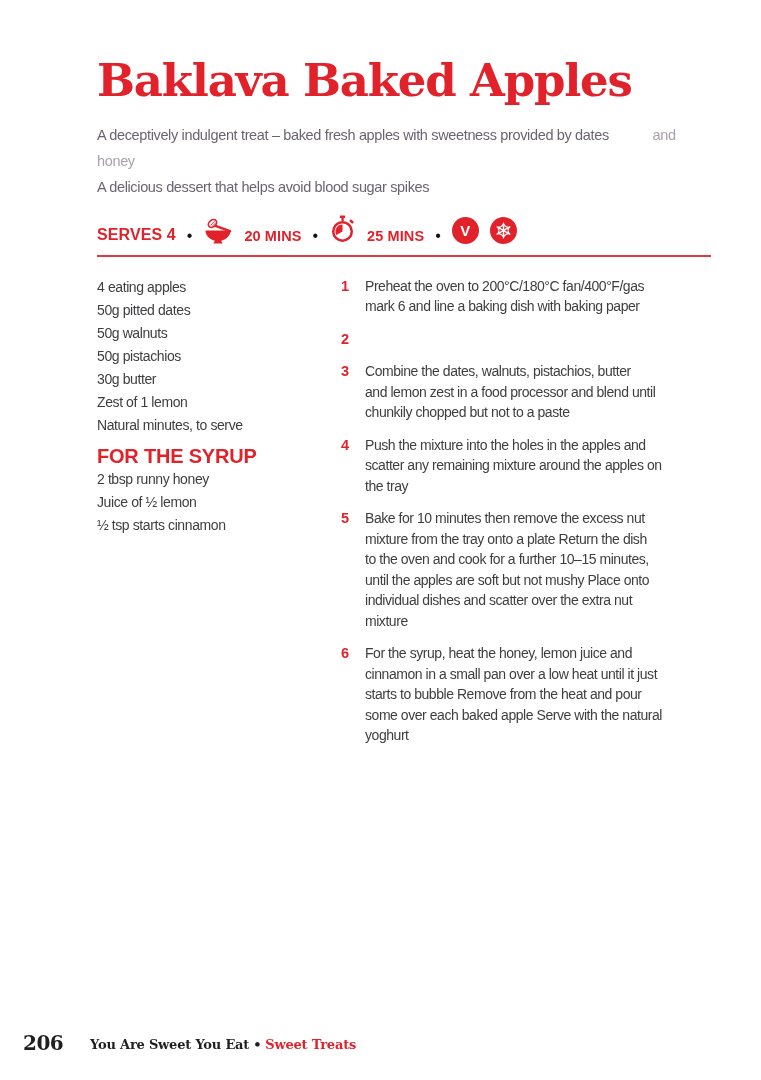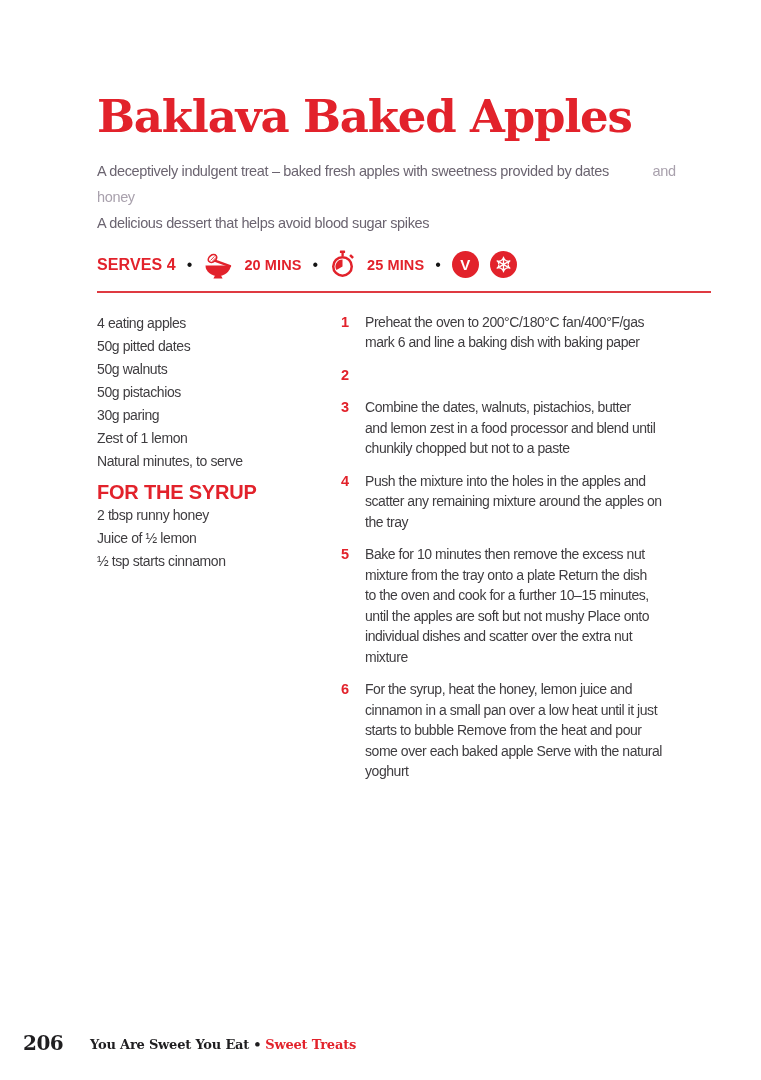--- a/index.html
+++ b/index.html
@@ -13,39 +13,39 @@
   .page{
     position:relative;
     width:761px;height:1080px;
     background:#ffffff;
     font-family:"Liberation Sans",sans-serif;
     overflow:hidden;
   }
   .content{position:absolute;left:97px;top:0;width:614px;}
 
   .title{
-    margin:0;padding-top:92px;
+    margin:0;padding-top:56px;
     font-family:"DejaVu Serif","Liberation Serif",serif;
     font-weight:bold;
     font-size:45px;line-height:1.1;
     letter-spacing:-1.2px;
     color:var(--red);
     white-space:nowrap;
   }
   .intro{
     margin-top:16px;
     font-size:14.5px;line-height:26px;
     letter-spacing:-0.35px;
     color:var(--intro);
   }
   .intro .faded{color:var(--intro-faded);margin-left:40px;}
 
   .meta-row{
     margin-top:14px;
-    display:flex;align-items:center;
+    display:flex;align-items:flex-end;
     gap:11px;height:30px;
   }
   .serves{color:var(--red);font-weight:bold;font-size:16px;letter-spacing:0.1px;}
   .meta-dot{color:#141414;font-size:16px;line-height:1;}
   .mins{color:var(--red);font-weight:bold;font-size:14.5px;letter-spacing:0.1px;}
   .meta-icon{display:flex;align-items:center;}
   .meta-icon svg{display:block;}
   .badge{
     width:27px;height:27px;border-radius:50%;
     background:var(--red);color:#fff;
@@ -163,21 +163,21 @@
 
     <div class="rule"></div>
 
     <div class="columns">
 
       <div class="col-left">
         <div class="ingredient">4 eating apples</div>
         <div class="ingredient">50g pitted dates</div>
         <div class="ingredient">50g walnuts</div>
         <div class="ingredient">50g pistachios</div>
-        <div class="ingredient">30g paring</div>
+        <div class="ingredient">30g butter</div>
         <div class="ingredient">Zest of 1 lemon</div>
         <div class="ingredient">Natural minutes, to serve</div>
 
         <div class="syrup-heading">FOR THE SYRUP</div>
         <div class="ingredient">2 tbsp runny honey</div>
         <div class="ingredient">Juice of ½ lemon</div>
         <div class="ingredient">½ tsp starts cinnamon</div>
       </div>
 
       <div class="col-right">

